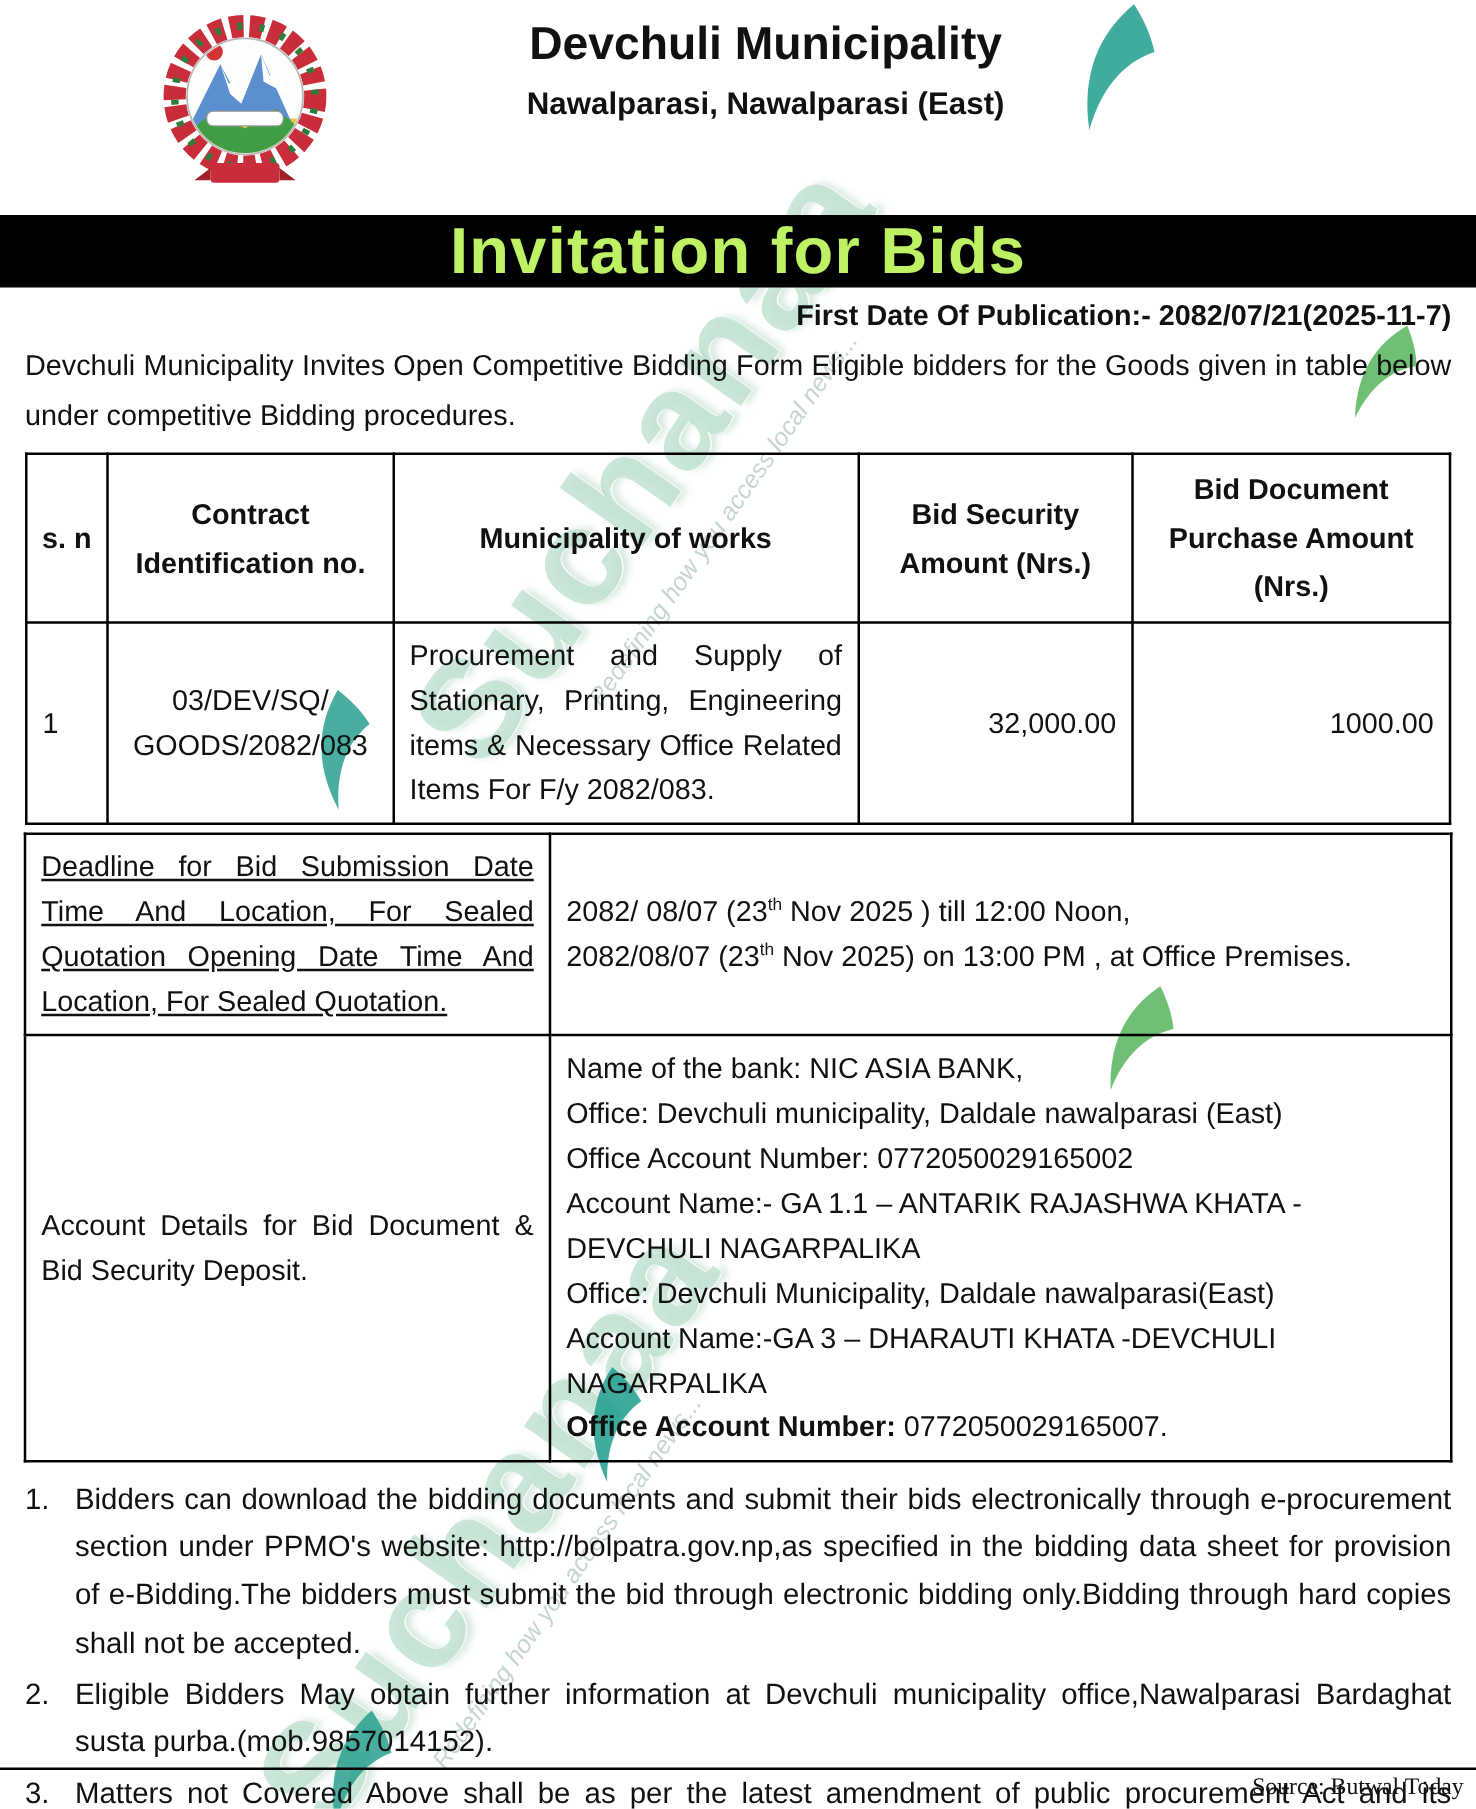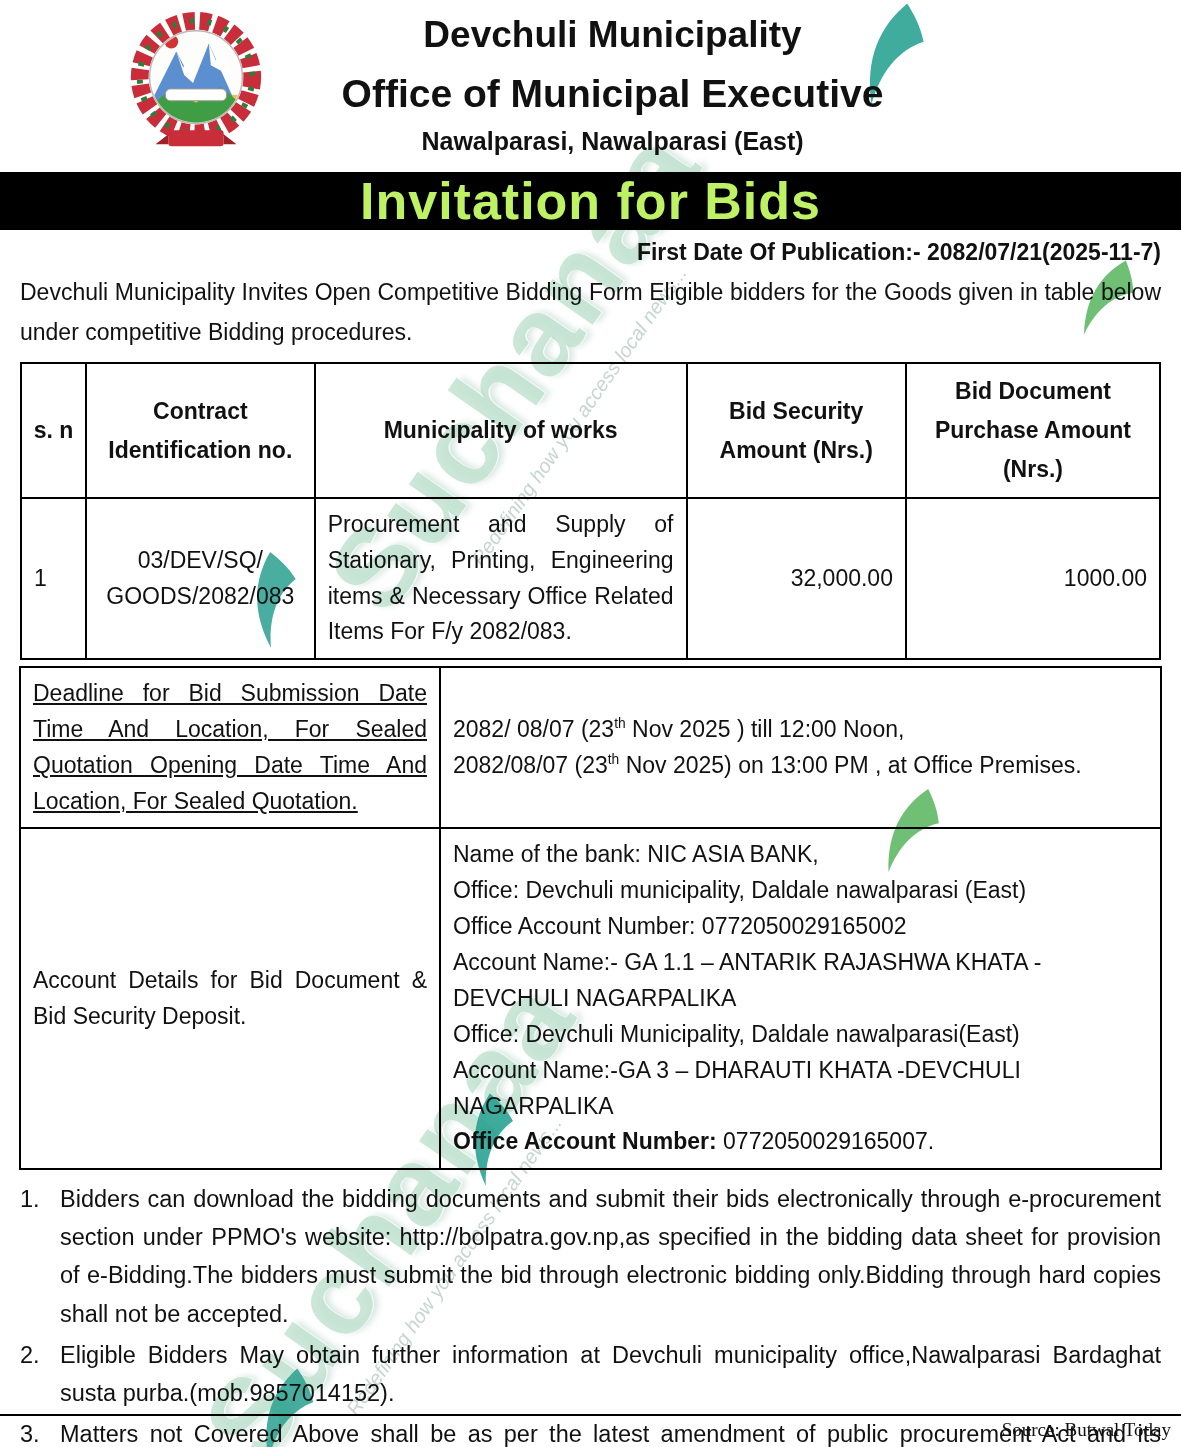--- a/index.html
+++ b/index.html
@@ -117,21 +117,20 @@
             <rect x="44" y="84" width="62" height="12" rx="5" fill="#ffffff" stroke="#999" stroke-width="1"></rect>
             <circle cx="50" cy="36" r="7" fill="#d23434"></circle>
           </g>
           <rect x="47" y="126" width="56" height="16" rx="3" fill="#c92d39"></rect>
           <path d="M47 130 L34 140 L47 140 Z" fill="#a02028"></path>
           <path d="M103 130 L116 140 L103 140 Z" fill="#a02028"></path>
         </svg>
       </div>
       <div class="titles">
         <div class="title-main">Devchuli Municipality</div>
-        <div class="title-sub">Office of Municipal Executive</div>
         <div class="title-addr">Nawalparasi, Nawalparasi (East)</div>
       </div>
     </header>
 
     <div class="banner">
       <span>Invitation for Bids</span>
     </div>
 
     <div class="pub-line">First Date Of Publication:- 2082/07/21(2025-11-7)</div>
 

